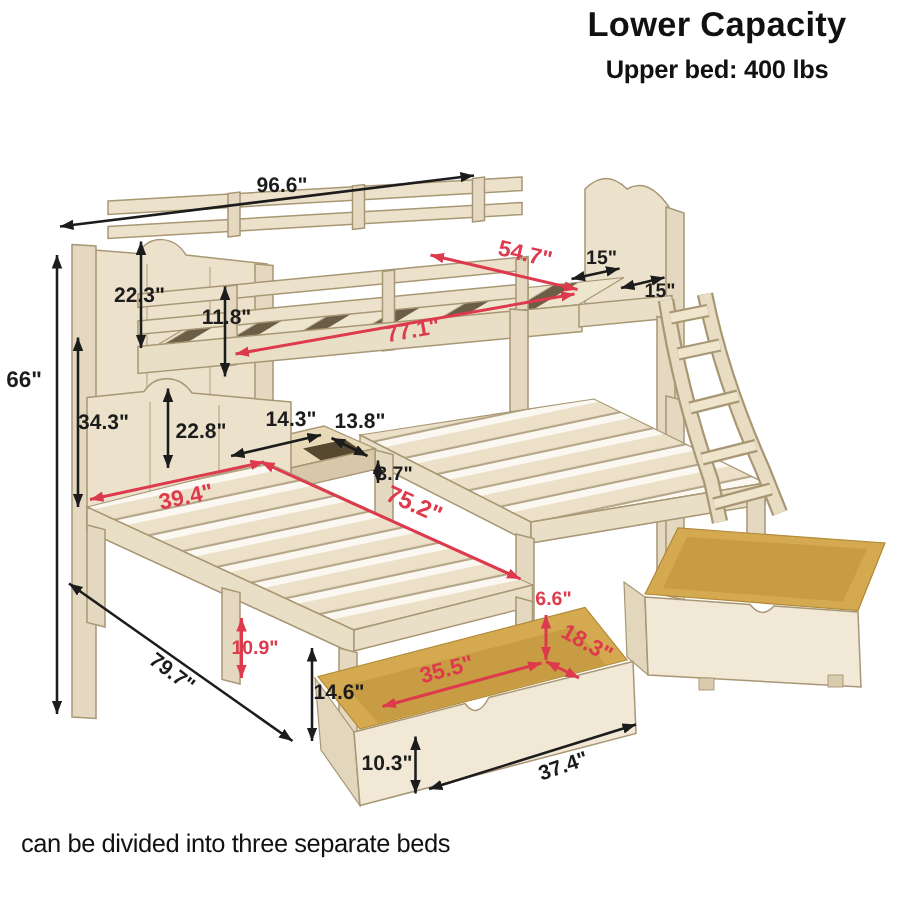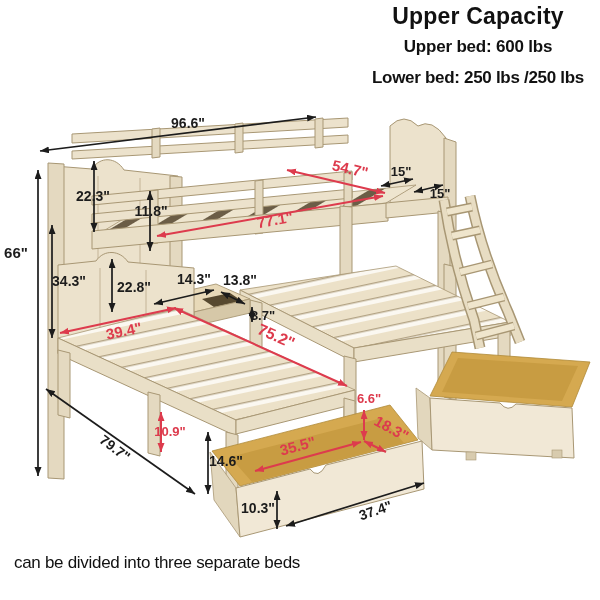--- a/index.html
+++ b/index.html
@@ -193,20 +193,19 @@
       <text class="dk" font-size="14" transform="translate(226,466)">14.6"</text>
       <text class="dk" font-size="14" transform="translate(258,513)">10.3"</text>
       <text class="dk" font-size="14" transform="translate(377,515) rotate(-19)">37.4"</text>
       <text class="rd" font-size="15" transform="translate(299,451) rotate(-15)">35.5"</text>
       <text class="rd" font-size="15" transform="translate(389,433) rotate(29)">18.3"</text>
       <text class="rd" font-size="13" transform="translate(369,403)">6.6"</text>
     </g>
   </svg>
 
   <div class="weight">
-    <div class="t">Upper Capacity</div>
-    <div class="u">Upper bed: 600 lbs</div>
-    <div class="l">Lower bed: 250 lbs /250 lbs</div>
+    <div class="t">Lower Capacity</div>
+    <div class="u">Upper bed: 400 lbs</div>
   </div>
 
   <div class="caption">can be divided into three separate beds</div>
 
 </div>
 
 </body></html>

